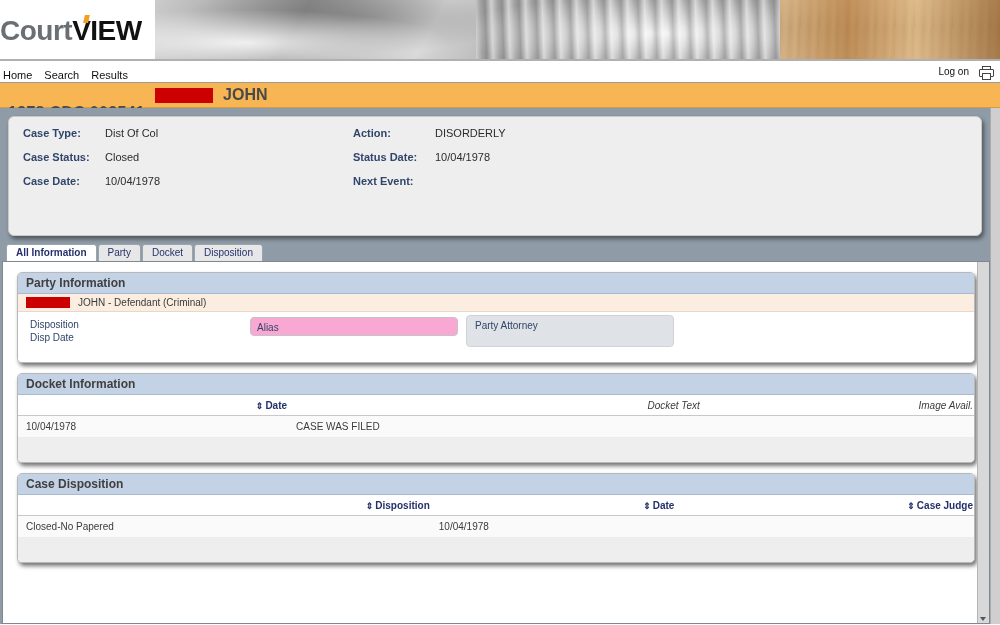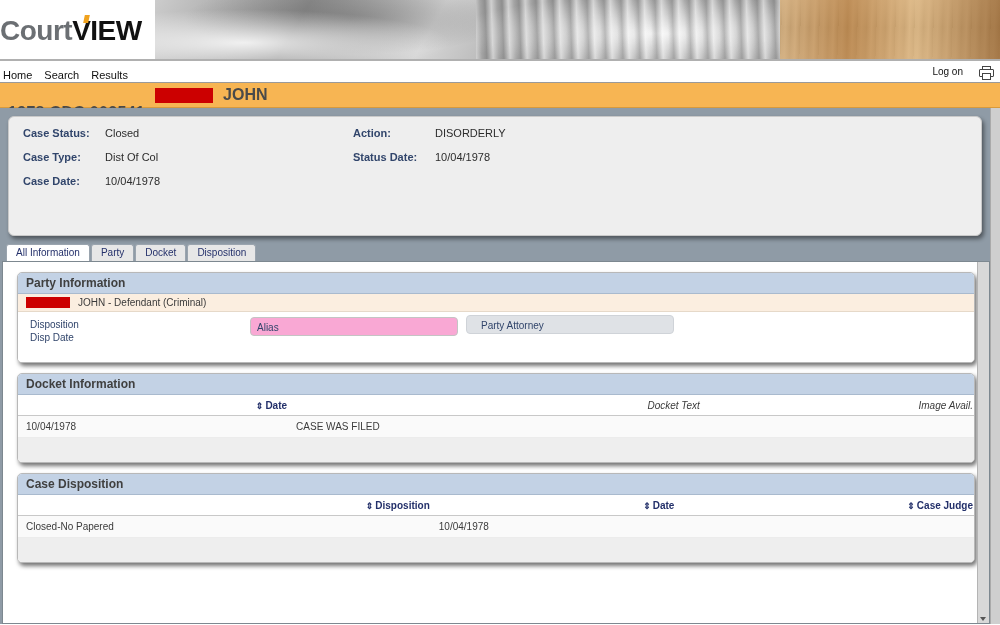--- a/index.html
+++ b/index.html
@@ -118,21 +118,21 @@
     text-decoration: none;
     cursor: pointer;
   }
   .nav-right {
     position: absolute;
     right: 8px;
     top: 0;
     height: 21px;
     display: flex;
     align-items: center;
-    gap: 16px;
+    gap: 10px;
   }
   .logon-link {
     font-size: 10px;
     color: #101010;
     cursor: pointer;
   }
   .printer-icon {
     width: 13px;
     height: 12px;
     position: relative;
@@ -249,21 +249,21 @@
     border: 1px solid #9aa4ae;
     border-bottom: none;
     border-radius: 3px 3px 0 0;
     margin-right: 1px;
     cursor: pointer;
     white-space: nowrap;
   }
   .tab.active {
     background: #ffffff;
     color: #25316b;
-    font-weight: normal;
+    font-weight: bold;
     margin-top: 48px;
   }
 
   
   .content-area {
     position: relative;
     margin: 0 10px 0 2px;
     height: 361px;
     background: #ffffff;
     border: 1px solid #7d8890;
@@ -337,27 +337,27 @@
     font-size: 10px;
     padding: 0 0 0 6px;
     line-height: 19px;
     box-sizing: border-box;
   }
   .attorney-box {
     position: absolute;
     left: 448px;
     top: 3px;
     width: 208px;
-    height: 19px;
+    height: 32px;
     background: #dfe2e6;
     border: 1px solid #cfd3d8;
     border-radius: 4px;
     color: #31456b;
     font-size: 10px;
-    padding-left: 14px;
+    padding-left: 8px;
     line-height: 19px;
     box-sizing: border-box;
   }
 
   
   .tbl {
     width: 100%;
     border-collapse: collapse;
     table-layout: fixed;
   }
@@ -461,40 +461,44 @@
   <span class="redaction"></span>
   <span class="case-party-name">JOHN</span>
 </div>
 
 <div class="page-body">
 
   <div class="summary-panel">
     <div class="summary-grid">
       <div class="summary-col">
         <div class="summary-row">
+          <span class="summary-label">Case Type:</span>
+          <span class="summary-value">Dist Of Col</span>
+        </div>
+        <div class="summary-row">
           <span class="summary-label">Case Status:</span>
           <span class="summary-value">Closed</span>
-        </div>
-        <div class="summary-row">
-          <span class="summary-label">Case Type:</span>
-          <span class="summary-value">Dist Of Col</span>
         </div>
         <div class="summary-row">
           <span class="summary-label">Case Date:</span>
           <span class="summary-value">10/04/1978</span>
         </div>
       </div>
       <div class="summary-col">
         <div class="summary-row">
           <span class="summary-label">Action:</span>
           <span class="summary-value">DISORDERLY</span>
         </div>
         <div class="summary-row">
           <span class="summary-label">Status Date:</span>
           <span class="summary-value">10/04/1978</span>
+        </div>
+        <div class="summary-row">
+          <span class="summary-label">Next Event:</span>
+          <span class="summary-value"></span>
         </div>
       </div>
     </div>
   </div>
 
   <div class="tab-strip">
     <div class="tab active">All Information</div>
     <div class="tab">Party</div>
     <div class="tab">Docket</div>
     <div class="tab">Disposition</div>

